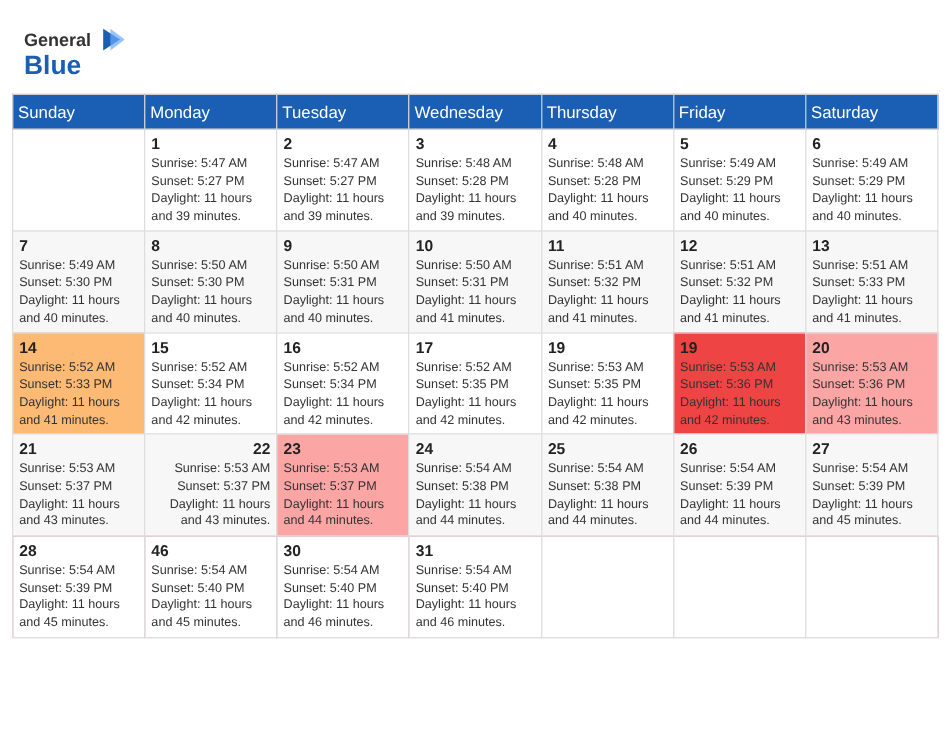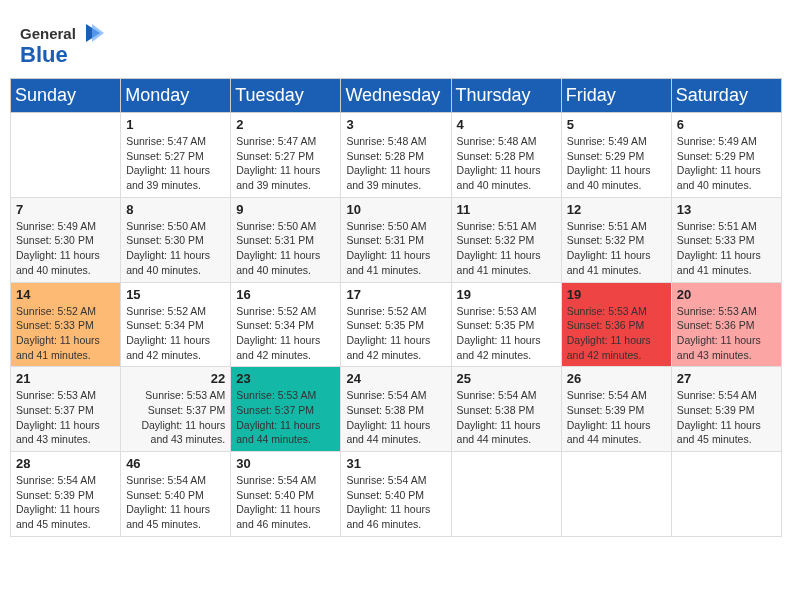--- a/index.html
+++ b/index.html
@@ -36,21 +36,21 @@
       width: 100%;
       border-collapse: collapse;
       margin-top: 5px;
       font-size: 11px;
     }
     .calendar th {
       background-color: #1a5fb4;
       color: #fff;
       padding: 6px 4px;
       text-align: left;
-      font-size: 18px;
+      font-size: 14px;
       font-weight: normal;
       border: 1px solid #ccc;
     }
     .calendar td {
       border: 1px solid #ddd;
       vertical-align: top;
       padding: 4px 5px;
       min-height: 80px;
       width: calc(100% / 7);
       background: #fff;
@@ -201,21 +201,21 @@
       </tr>
       <tr style="background: rgb(247, 247, 247);">
         <td style="background: rgb(247, 247, 247);">
           <span class="day-num">21</span>
           <div class="sun-info">Sunrise: 5:53 AM<br>Sunset: 5:37 PM<br>Daylight: 11 hours <br>and 43 minutes.</div>
         </td>
         <td style="background: rgb(247, 247, 247); text-align: right;">
           <span class="day-num">22</span>
           <div class="sun-info">Sunrise: 5:53 AM<br>Sunset: 5:37 PM<br>Daylight: 11 hours <br>and 43 minutes.</div>
         </td>
-        <td style="background: #14b8a6;">
+        <td style="background: #fca5a5;">
           <span class="day-num">23</span>
           <div class="sun-info">Sunrise: 5:53 AM<br>Sunset: 5:37 PM<br>Daylight: 11 hours <br>and 44 minutes.</div>
         </td>
         <td style="background: rgb(247, 247, 247);">
           <span class="day-num">24</span>
           <div class="sun-info">Sunrise: 5:54 AM<br>Sunset: 5:38 PM<br>Daylight: 11 hours <br>and 44 minutes.</div>
         </td>
         <td style="background: rgb(247, 247, 247);">
           <span class="day-num">25</span>
           <div class="sun-info">Sunrise: 5:54 AM<br>Sunset: 5:38 PM<br>Daylight: 11 hours <br>and 44 minutes.</div>

